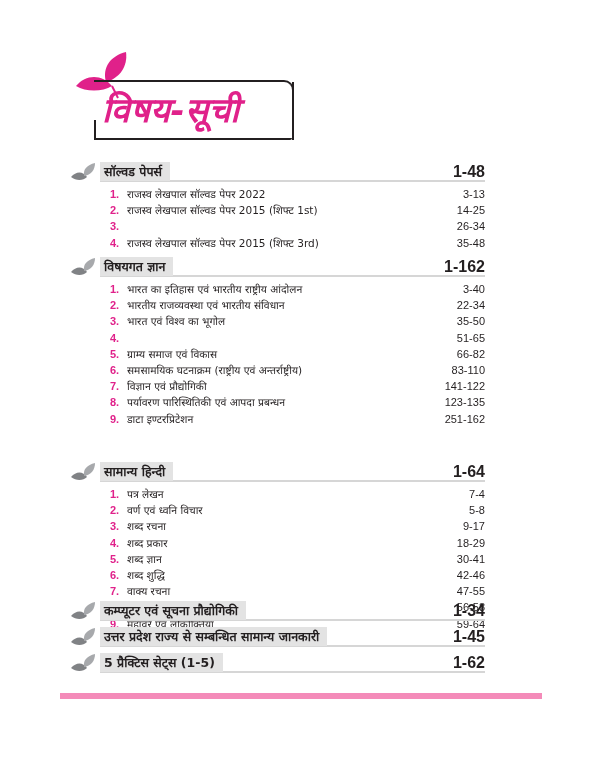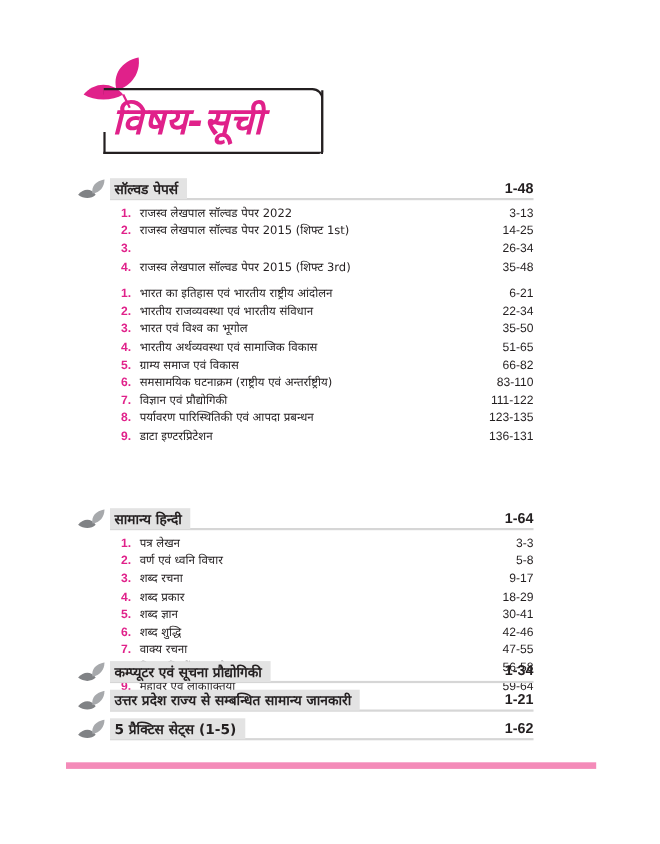--- a/index.html
+++ b/index.html
@@ -31,21 +31,21 @@
 
     .section { position: absolute; left: 68px; width: 420px; }
     .sec-head { position: relative; height: 22px; }
     .sec-leaf { position: absolute; left: 2px; top: 2px; width: 26px; height: 20px; }
     .sec-label {
       position: absolute; left: 32px; top: 1px; height: 19px; line-height: 19px;
       background: #e3e3e3; padding: 0 8px 0 4px; font-size: 12.5px; font-weight: bold; color: #231f20; white-space: nowrap;
     }
     .sec-rule { position: absolute; left: 32px; right: 3px; top: 19px; height: 2px; background: #d6d6d6; }
     .sec-pages {
-      position: absolute; right: 3px; top: 2px; font-size: 13px; font-weight: bold; color: #231f20;
+      position: absolute; right: 3px; top: 2px; font-size: 16px; font-weight: bold; color: #231f20;
       font-family: "Liberation Sans", sans-serif;
     }
 
     .items { position: relative; margin-top: 3px; }
     .item { position: relative; height: 16.2px; line-height: 16.2px; font-size: 10.5px; white-space: nowrap; }
     .item-num {
       position: absolute; left: 42px; font-weight: bold; color: #e0218a;
       font-family: "Liberation Sans", sans-serif; font-size: 11px;
     }
     .item-text { position: absolute; left: 59px; color: #231f20; text-align: center; }
@@ -97,84 +97,92 @@
       </div>
     <div class="item">
         <span class="item-num">4.</span>
         <span class="item-text">राजस्व लेखपाल सॉल्वड पेपर 2015 (शिफ्ट 3rd)</span>
         <span class="item-pages">35-48</span>
       </div>
   </div>
 </div>
 
 <div class="section" style="top:256px;">
+  <div class="sec-head">
+    <svg class="sec-leaf" viewBox="0 0 26 20">
+      <path d="M1 14 C6 8 13 8 17 14 C13 18 6 18 1 14 Z" fill="#808285"></path>
+      <path d="M14 13 C13 6 17 2 25 0 C25 7 21 12 14 13 Z" fill="#a7a9ac"></path>
+    </svg>
+    <div class="sec-rule"></div>
+    <div class="sec-label">विषयगत ज्ञान</div>
+    <div class="sec-pages">1-162</div>
+  </div>
   <div class="items">
     <div class="item">
         <span class="item-num">1.</span>
         <span class="item-text">भारत का इतिहास एवं भारतीय राष्ट्रीय आंदोलन</span>
-        <span class="item-pages">6-21</span>
+        <span class="item-pages">3-40</span>
       </div>
     <div class="item">
         <span class="item-num">2.</span>
         <span class="item-text">भारतीय राजव्यवस्था एवं भारतीय संविधान</span>
         <span class="item-pages">22-34</span>
       </div>
     <div class="item">
         <span class="item-num">3.</span>
         <span class="item-text">भारत एवं विश्व का भूगोल</span>
         <span class="item-pages">35-50</span>
       </div>
     <div class="item">
         <span class="item-num">4.</span>
-        <span class="item-text">भारतीय अर्थव्यवस्था एवं सामाजिक विकास</span>
         <span class="item-pages">51-65</span>
       </div>
     <div class="item">
         <span class="item-num">5.</span>
         <span class="item-text">ग्राम्य समाज एवं विकास</span>
         <span class="item-pages">66-82</span>
       </div>
     <div class="item">
         <span class="item-num">6.</span>
         <span class="item-text">समसामयिक घटनाक्रम (राष्ट्रीय एवं अन्तर्राष्ट्रीय)</span>
         <span class="item-pages">83-110</span>
       </div>
     <div class="item">
         <span class="item-num">7.</span>
         <span class="item-text">विज्ञान एवं प्रौद्योगिकी</span>
-        <span class="item-pages">111-122</span>
+        <span class="item-pages">141-122</span>
       </div>
     <div class="item">
         <span class="item-num">8.</span>
         <span class="item-text">पर्यावरण पारिस्थितिकी एवं आपदा प्रबन्धन</span>
         <span class="item-pages">123-135</span>
       </div>
     <div class="item">
         <span class="item-num">9.</span>
         <span class="item-text">डाटा इण्टरप्रिटेशन</span>
-        <span class="item-pages">136-131</span>
+        <span class="item-pages">251-162</span>
       </div>
   </div>
 </div>
 
 <div class="section" style="top:423px;margin-top:38px;">
   <div class="sec-head">
     <svg class="sec-leaf" viewBox="0 0 26 20">
       <path d="M1 14 C6 8 13 8 17 14 C13 18 6 18 1 14 Z" fill="#808285"></path>
       <path d="M14 13 C13 6 17 2 25 0 C25 7 21 12 14 13 Z" fill="#a7a9ac"></path>
     </svg>
     <div class="sec-rule"></div>
     <div class="sec-label">सामान्य हिन्दी</div>
     <div class="sec-pages">1-64</div>
   </div>
   <div class="items">
     <div class="item">
         <span class="item-num">1.</span>
         <span class="item-text">पत्र लेखन</span>
-        <span class="item-pages">3-3</span>
+        <span class="item-pages">7-4</span>
       </div>
     <div class="item">
         <span class="item-num">2.</span>
         <span class="item-text">वर्ण एवं ध्वनि विचार</span>
         <span class="item-pages">5-8</span>
       </div>
     <div class="item">
         <span class="item-num">3.</span>
         <span class="item-text">शब्द रचना</span>
         <span class="item-pages">9-17</span>
@@ -225,21 +233,21 @@
 </div>
 
 <div class="section" style="top:626px;">
   <div class="sec-head">
     <svg class="sec-leaf" viewBox="0 0 26 20">
       <path d="M1 14 C6 8 13 8 17 14 C13 18 6 18 1 14 Z" fill="#808285"></path>
       <path d="M14 13 C13 6 17 2 25 0 C25 7 21 12 14 13 Z" fill="#a7a9ac"></path>
     </svg>
     <div class="sec-rule"></div>
     <div class="sec-label">उत्तर प्रदेश राज्य से सम्बन्धित सामान्य जानकारी</div>
-    <div class="sec-pages">1-21</div>
+    <div class="sec-pages">1-45</div>
   </div>
 </div>
 
 <div class="section" style="top:652px;">
   <div class="sec-head">
     <svg class="sec-leaf" viewBox="0 0 26 20">
       <path d="M1 14 C6 8 13 8 17 14 C13 18 6 18 1 14 Z" fill="#808285"></path>
       <path d="M14 13 C13 6 17 2 25 0 C25 7 21 12 14 13 Z" fill="#a7a9ac"></path>
     </svg>
     <div class="sec-rule"></div>

